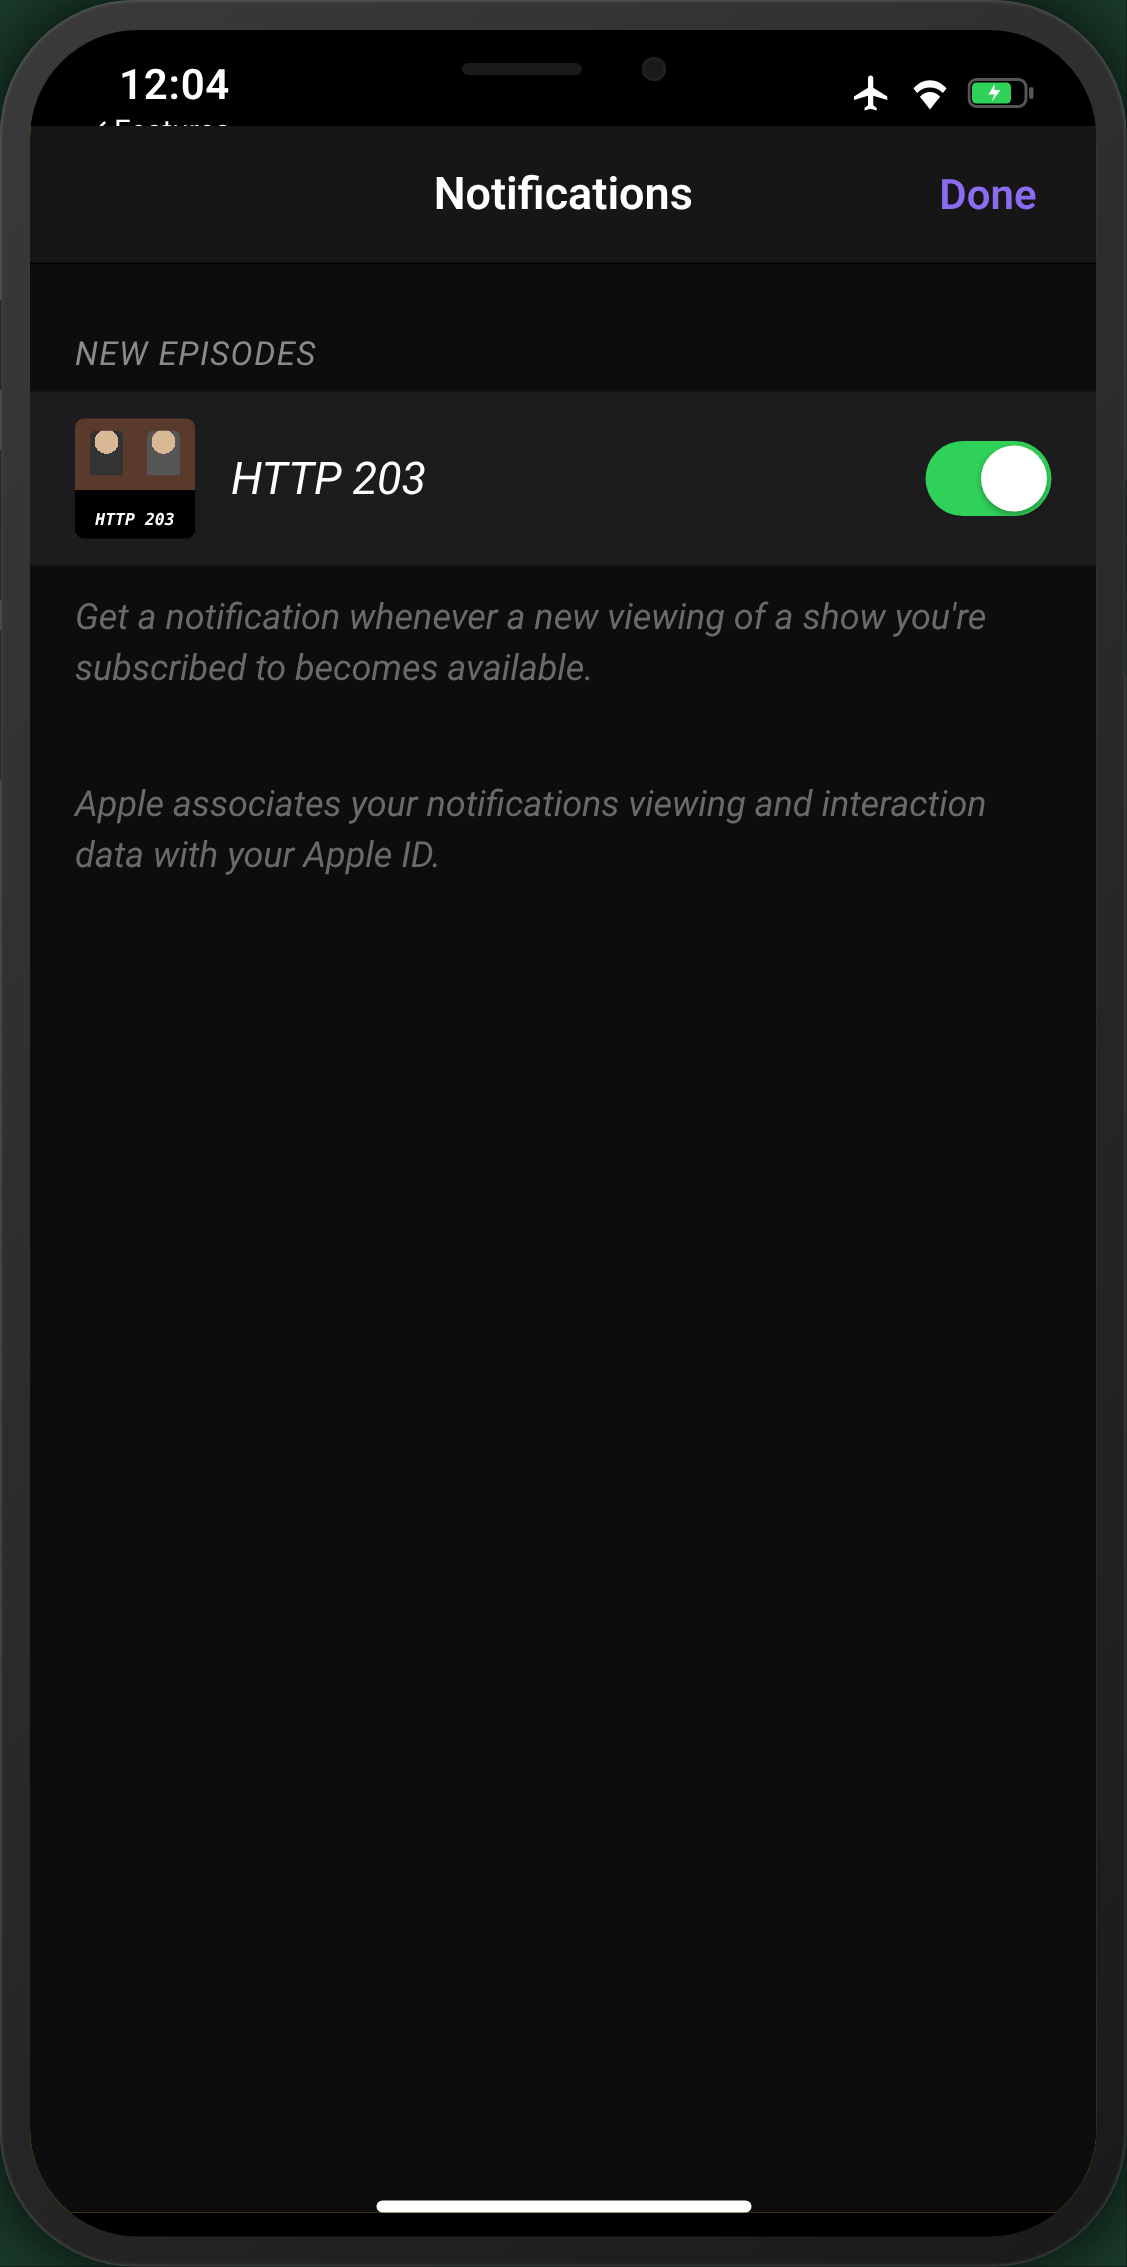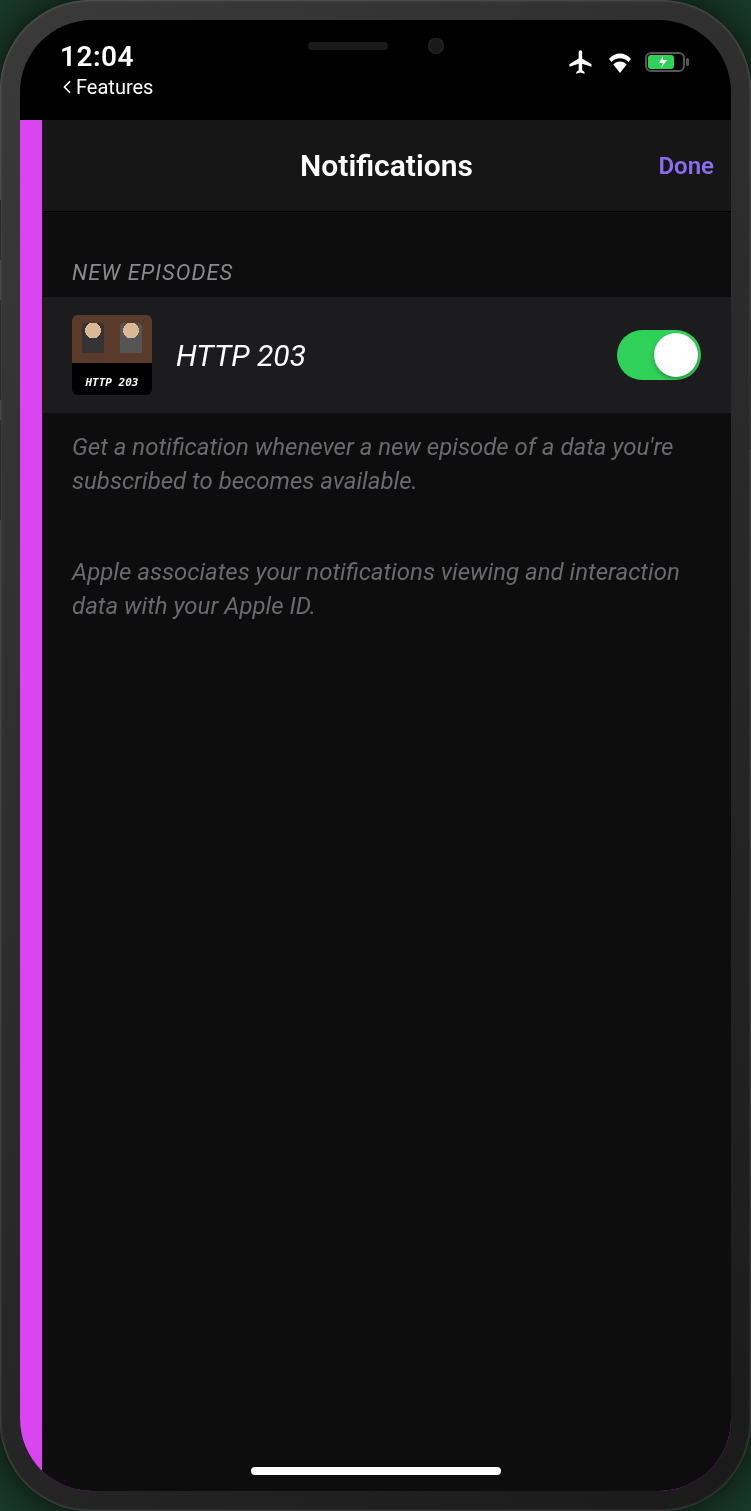--- a/index.html
+++ b/index.html
@@ -68,43 +68,44 @@
     gap: 40px;
   }
   .speaker { width: 80px; height: 8px; background: #1a1a1a; border-radius: 4px; }
   .camera { width: 16px; height: 16px; background: #1a1a1a; border-radius: 50%; box-shadow: inset 0 0 3px #333; }
 
   .status-bar {
     display: flex;
     justify-content: space-between;
     align-items: flex-start;
     padding: 20px 40px 0 40px;
-    height: 100px;
+    height: 64px;
     color: #fff;
+    text-align: right;
   }
   .status-left { display: flex; flex-direction: column; gap: 2px; }
   .time { font-size: 28px; font-weight: 600; letter-spacing: 0.5px; }
   .back-settings { display: flex; align-items: center; gap: 2px; font-size: 20px; color: #fff; }
   .back-chevron svg { width: 14px; height: 14px; display:block; }
   .status-right { display: flex; align-items: center; gap: 10px; padding-top: 8px; }
   .status-right svg { display: block; }
 
-  .content { background: #d946ef; height: calc(100% - 80px); display:flex; flex-direction:column;padding-left:22px; }
+  .content { background: #eab308; height: calc(100% - 80px); display:flex; flex-direction:column; }
 
   .nav-bar {
     display: flex;
     align-items: center;
     justify-content: center;
     padding: 28px 30px;
     position: relative;
     background: #161616;
     border-bottom: 1px solid #000;
   }
   .nav-title { color: #fff; font-size: 30px; font-weight: 600; }
-  .nav-done { position: absolute; right: 17px; color: #8b6cf0; font-size: 24px; font-weight: 600; }
+  .nav-done { position: absolute; right: 40px; color: #8b6cf0; font-size: 28px; font-weight: 600; }
 
   .scroll { flex:1; background: #0d0d0d; overflow:hidden;font-style:italic; }
 
   .section-header {
     color: #8a8a8e;
     font-size: 22px;
     letter-spacing: 1px;
     padding: 48px 30px 12px 30px;
     text-transform: uppercase;
   }
@@ -244,21 +245,21 @@
           <div class="cell">
             <div class="thumb">
               <div class="thumb-label">HTTP 203</div>
             </div>
             <div class="cell-label">HTTP 203</div>
             <div class="toggle">
                 <div class="toggle-knob"></div>
               </div>
           </div>
         </div>
-        <div class="footer-text">Get a notification whenever a new episode of a data you're subscribed to becomes available.</div>
+        <div class="footer-text">Get a notification whenever a new viewing of a show you're subscribed to becomes available.</div>
 
         <div class="footer-text">Apple associates your notifications viewing and interaction data with your Apple ID.</div>
 
       </div>
     </div>
 
     <div class="home-indicator"></div>
   </div>
 </div>
 

